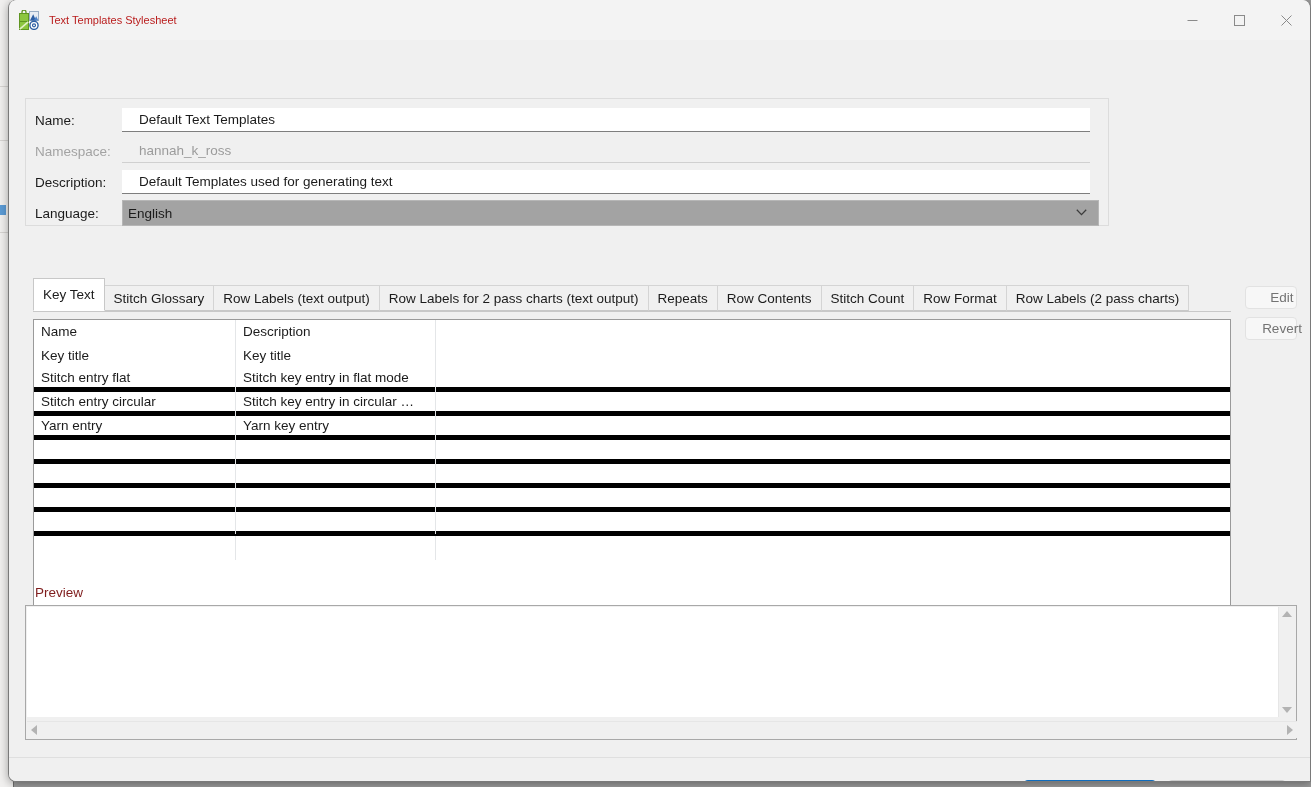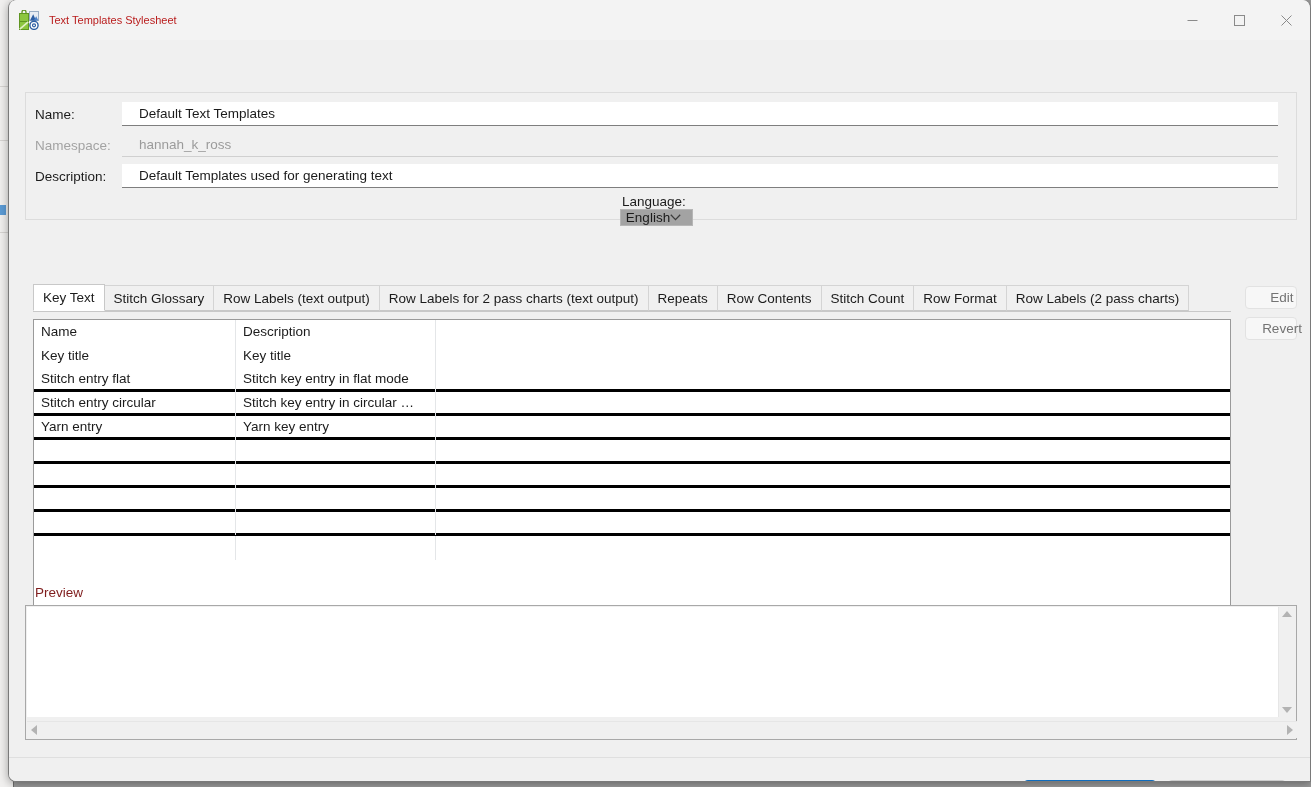--- a/index.html
+++ b/index.html
@@ -78,22 +78,22 @@
   
   #dialog-body {
     position: relative;
     height: 742px;
     background: #f0f0f0;
   }
 
   
   #form-panel {
     position: absolute;
-    left: 16px; top: 52px;
-    width: 1272px; height: 128px;
+    left: 16px; top: 58px;
+    width: 1084px; height: 128px;
     background: #f0f0f0;
     border: 1px solid #dcdcdc;
   }
   .form-row {
     position: absolute;
     left: 0; width: 100%;
     height: 26px;
     display: flex; align-items: center;
   }
   .form-label {
@@ -156,21 +156,21 @@
     border-bottom: 1px solid #c8c8c8;
     border-left: none;
     display: flex; align-items: center;
     white-space: nowrap;
   }
   .tab:first-child { border-left: 1px solid #d4d4d4; }
   .tab.active {
     background: #ffffff;
     border: 1px solid #c8c8c8;
     border-bottom: 1px solid #ffffff;
-    height: 27px;
+    height: 33px;
     position: relative; z-index: 2;
   }
 
   
   #side-buttons {
     position: absolute;
     left: 1236px; top: 246px;
     width: 52px;
     display: flex; flex-direction: column; gap: 8px;
   }
@@ -193,21 +193,21 @@
     border: 1px solid #9a9a9a;
     overflow: hidden;
   }
   .tbl-row {
     position: relative;
     height: 24px;
     display: flex;
     align-items: center;
     border-bottom: 1px solid transparent;
   }
-  .tbl-row.ruled { border-bottom: 3px solid #000000; justify-content: flex-end; }
+  .tbl-row.ruled { border-bottom: 5px solid #000000; justify-content: flex-end; }
   .tbl-cell {
     font-size: 13.5px;
     color: #1b1b1b;
     padding-left: 7px;
     height: 24px;
     line-height: 24px;
     white-space: nowrap;
     overflow: hidden;
   }
   .col-name  { width: 202px; border-right: 1px solid #e4e6e8; }
@@ -350,21 +350,21 @@
       <div class="form-row" style="top:39px;">
         <span class="form-label disabled">Namespace:</span>
         <div class="underline-field disabled">hannah_k_ross</div>
       </div>
 
       <div class="form-row" style="top:70px;">
         <span class="form-label">Description:</span>
         <div class="underline-field">Default Templates used for generating text</div>
       </div>
 
-      <div class="form-row" style="top:101px;flex-direction:column;">
+      <div class="form-row" style="top:101px;">
         <span class="form-label">Language:</span>
         <div class="combo-field">
           <span>English</span>
           <span class="combo-arrow">
             <svg width="11" height="7" viewBox="0 0 11 7">
                 <path d="M0.8 0.8 L5.5 5.6 L10.2 0.8" fill="none" stroke="#3c3c3c" stroke-width="1.3"></path>
               </svg>
           </span>
         </div>
       </div>

